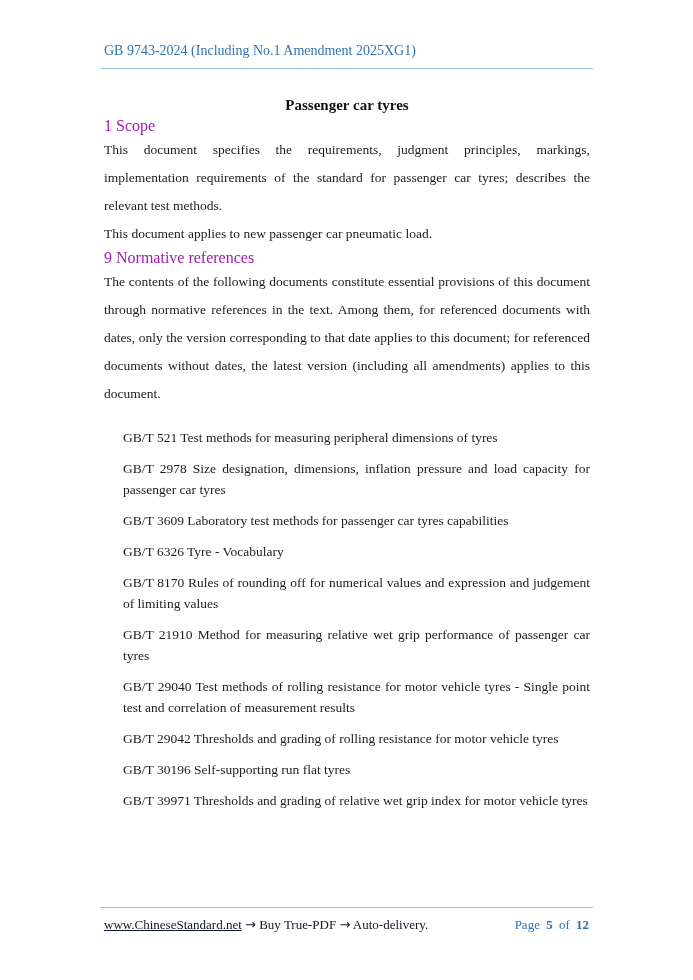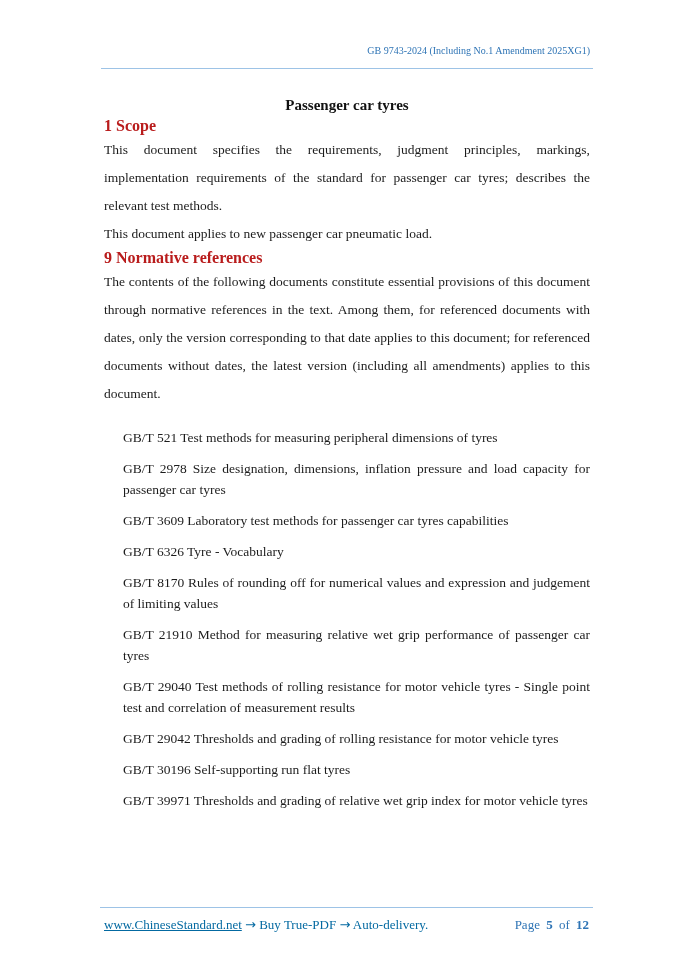--- a/index.html
+++ b/index.html
@@ -14,43 +14,43 @@
     background: #ffffff;
     font-family: "Liberation Serif", "DejaVu Serif", serif;
     color: #1c1c1c;
     overflow: hidden;
   }
   .content {
     padding: 0 103px 0 104px;
   }
   .header-text {
     padding-top: 43px;
-    text-align: right;
-    font-size: 10px;
+    text-align: left;
+    font-size: 14px;
     line-height: 15px;
     color: #2e74b5;
   }
   .rule {
     height: 1px;
     background: #9dc3e6;
     margin: 10px -3px 0 -3px;
   }
   .doc-title {
     margin: 26px 0 0 0;
     font-size: 15px;
     line-height: 21px;
     font-weight: bold;
     text-align: center;
     color: #111111;
   }
   h2.sec {
     font-size: 16px;
     line-height: 20px;
-    font-weight: bold;
-    color: #b91c1c;
+    font-weight: normal;
+    color: #a21caf;
     margin: 0;
   }
   .h-scope { margin-top: 58px; }
   .h-refs  { margin-top: 24px; }
   p.body {
     font-size: 13.5px;
     line-height: 28px;
     text-align: justify;
     margin: 0;
   }
@@ -77,21 +77,21 @@
   .footer-row {
     margin-top: 8px;
     display: flex;
     justify-content: space-between;
     align-items: baseline;
     font-size: 13px;
     line-height: 17px;
     color: #2e74b5;
     padding: 0 4px 0 4px;
   }
-  .footer-left span, .footer-left a { color: #0369a1; }
+  .footer-left span, .footer-left a { color: #0f172a; }
   .footer-link {
     text-decoration: underline;
     cursor: pointer;
   }
   .arrow { font-family: "DejaVu Sans", sans-serif; font-size: 13px; }
   .footer-right .num { font-weight: bold; }
   .footer-right span { margin-left: 3px; }
 </style>
 </head>
 <body>

